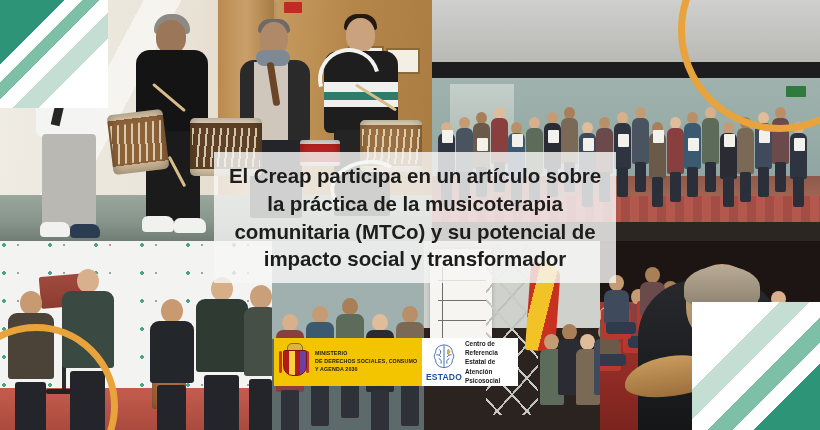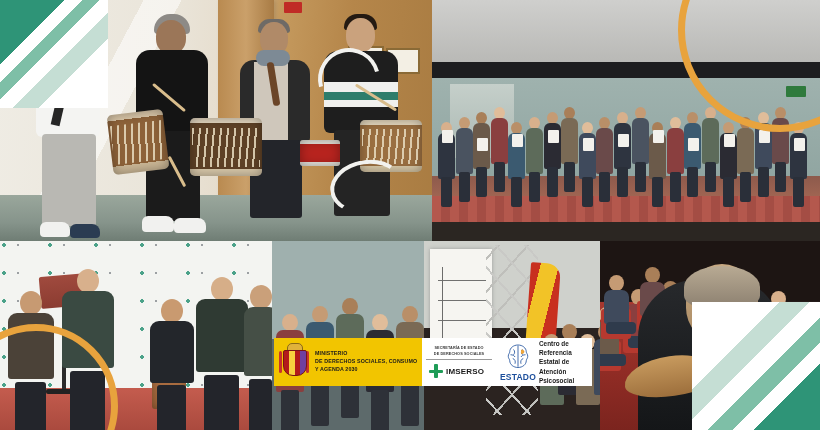--- a/index.html
+++ b/index.html
@@ -752,50 +752,40 @@
       <div class="br-guitar"></div>
       <div class="br-neck"></div>
     </div>
   </div>
 
   <div class="corner-tl"></div>
   <div class="corner-br"></div>
   <div class="arc-tr"></div>
   <div class="arc-bl"></div>
 
+  <div class="headline-box">
+    <h1 class="headline">El Creap participa en un artículo sobre la práctica de la musicoterapia comunitaria (MTCo) y su potencial de impacto social y transformador</h1>
+  </div>
 
   <div class="logo-strip">
 
     <div class="logo-ministerio">
       <div class="coat">
         <div class="pillar lft"></div>
         <div class="pillar rgt"></div>
         <div class="crown"></div>
         <div class="shield"></div>
       </div>
       <div class="ministerio-text">
         <span>MINISTERIO</span>
         <span>DE DERECHOS SOCIALES, CONSUMO</span>
         <span>Y AGENDA 2030</span>
       </div>
     </div>
 
-    <div class="logo-imserso">
-      <div class="secretaria">
-        <span>SECRETARÍA DE ESTADO</span>
-        <span>DE DERECHOS SOCIALES</span>
-      </div>
-      <div class="imserso-row">
-        <div class="imserso-mark">
-          <div class="bar h"></div>
-          <div class="bar v"></div>
-        </div>
-        <div class="imserso-word">IMSERSO</div>
-      </div>
-    </div>
 
     <div class="logo-creap">
       <div class="brain">
         <svg viewBox="0 0 40 40" width="38" height="30" aria-hidden="true">
           <g fill="none" stroke="#1D4F9C" stroke-width="1.1">
             <path d="M20 4c-6 0-11 4-11 9 0 2-2 3-2 6s2 4 2 6c0 5 5 9 11 9s11-4 11-9c0-2 2-3 2-6s-2-4-2-6c0-5-5-9-11-9z"></path>
             <path d="M20 5v28M14 10c2 2 2 5 0 7M26 10c-2 2-2 5 0 7M13 22c3 1 4 4 3 7M27 22c-3 1-4 4-3 7M10 17c3 0 5 1 6 3M30 17c-3 0-5 1-6 3"></path>
           </g>
           <path d="M24 11c2-1 4 0 4 2s-2 3-4 2" fill="#F2A93B" stroke="#D98C1E" stroke-width=".8"></path>
         </svg>

